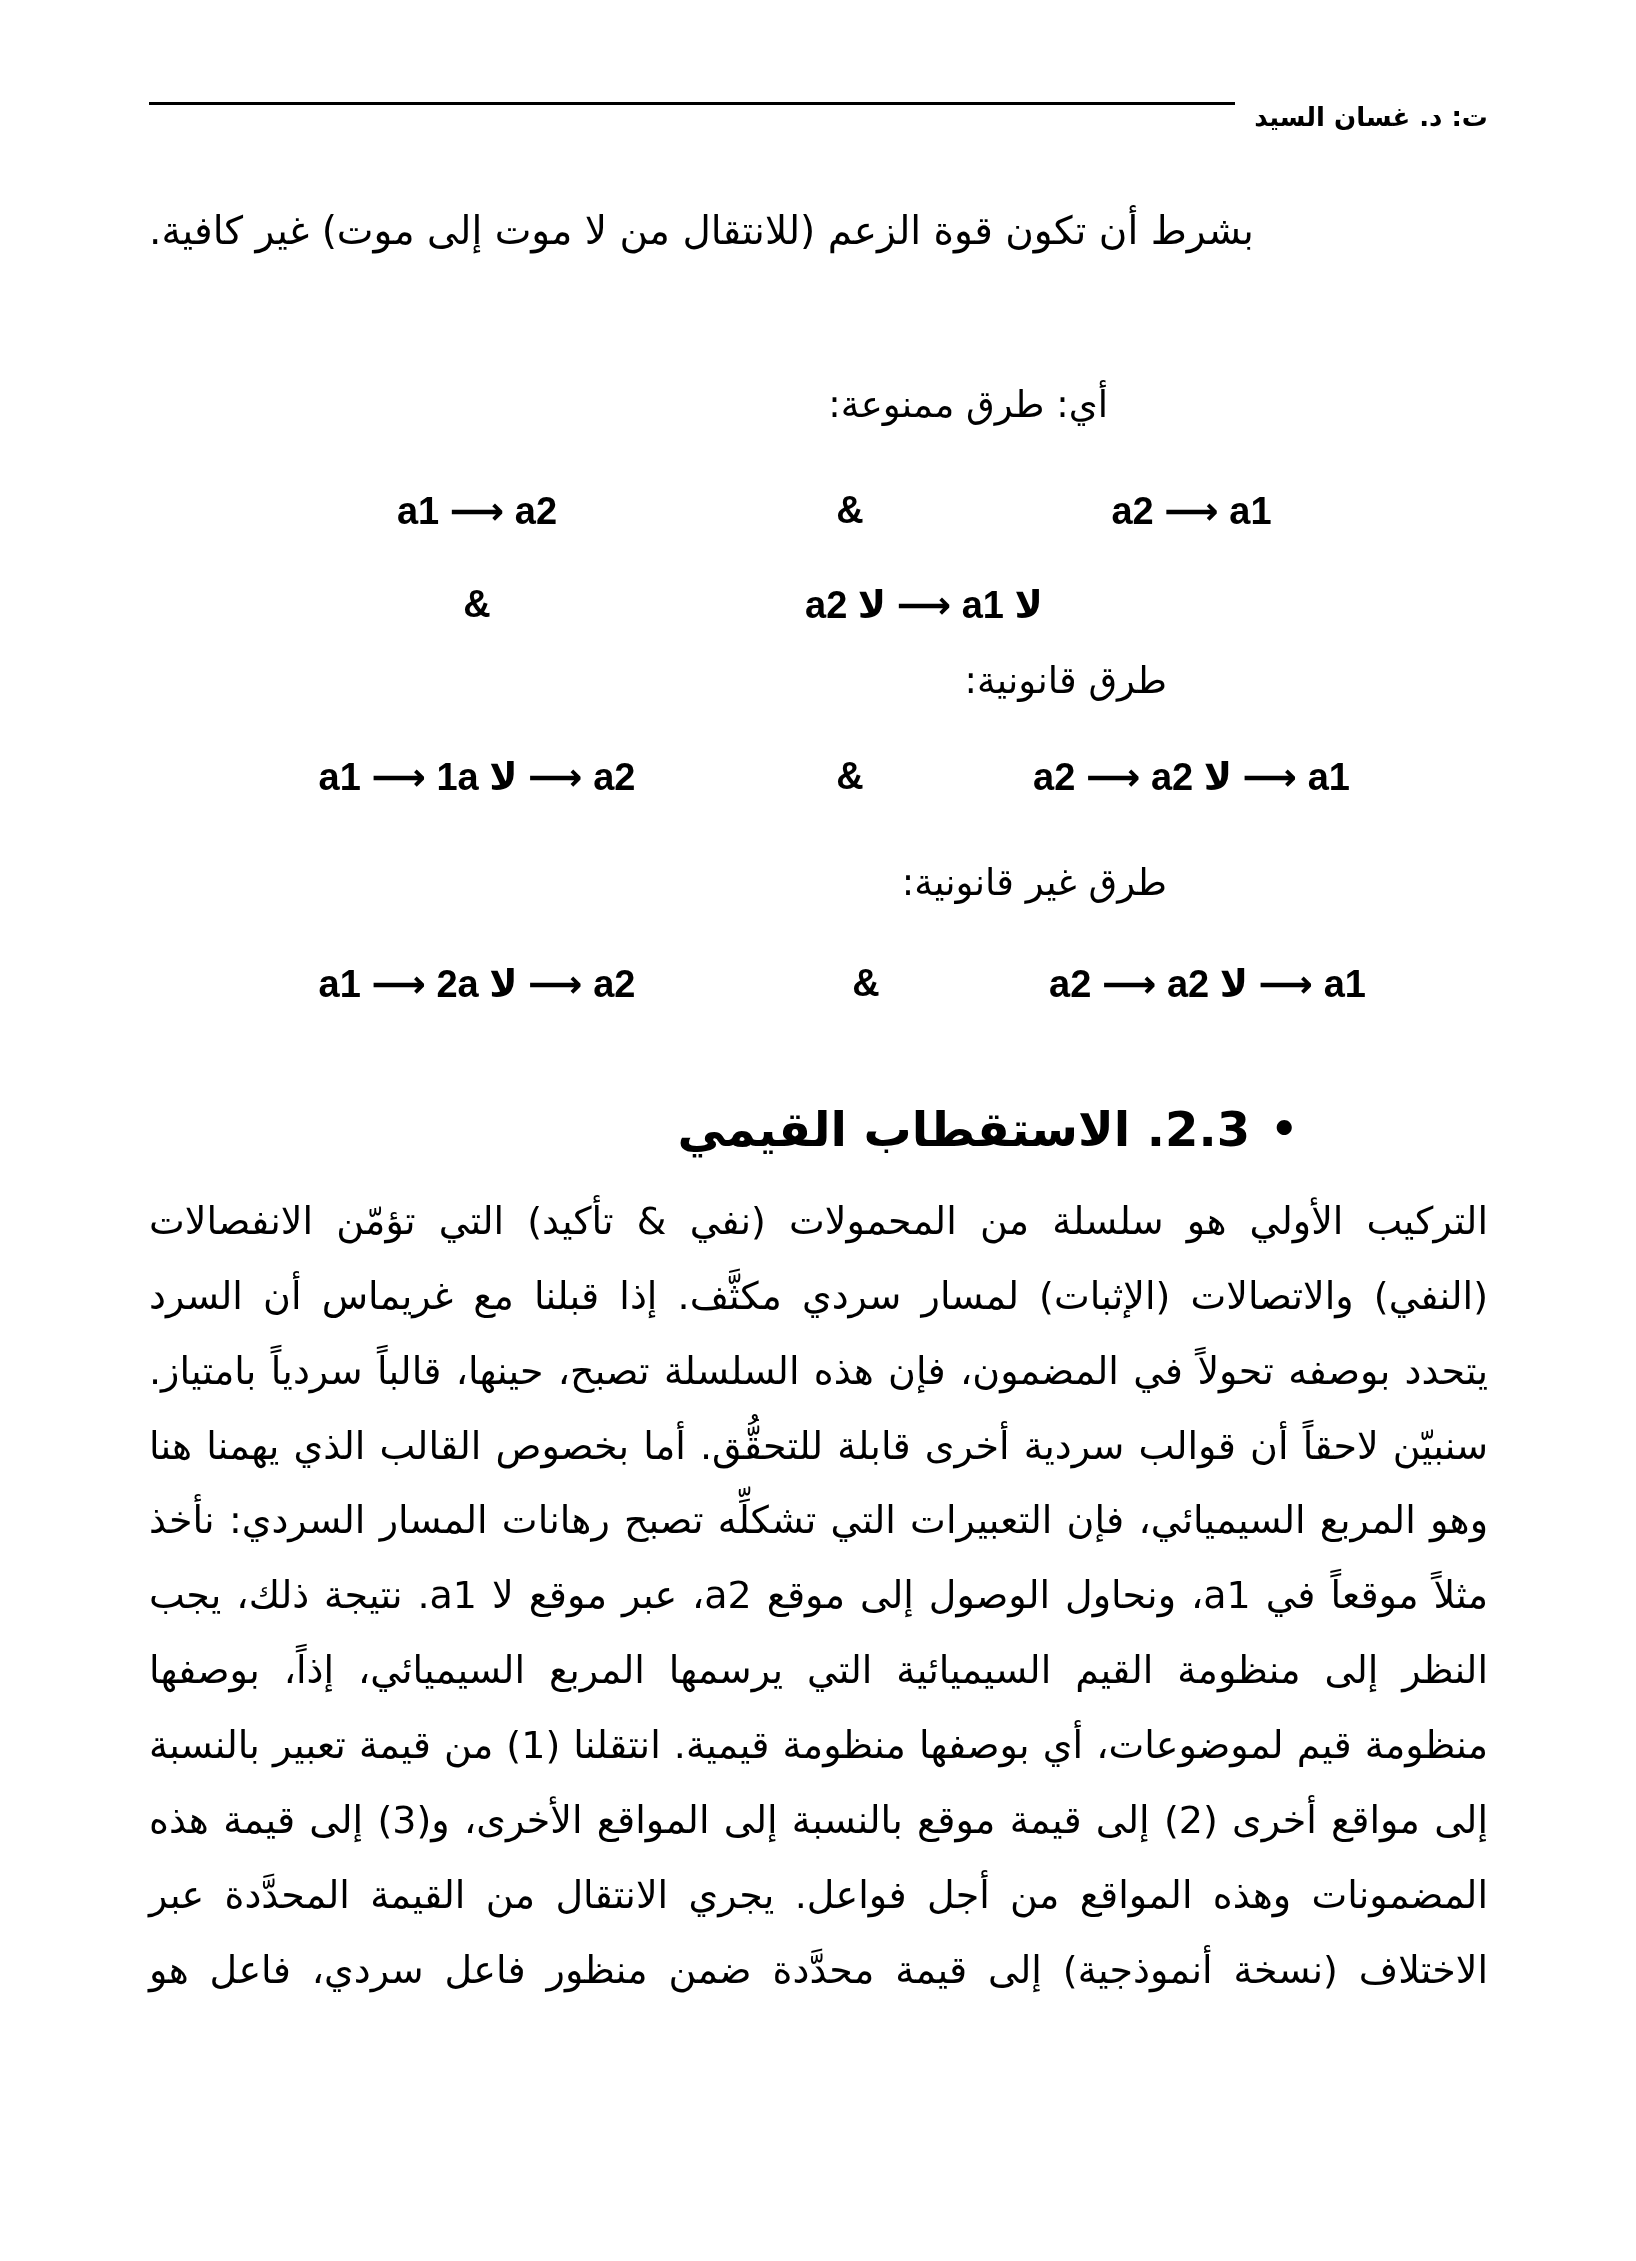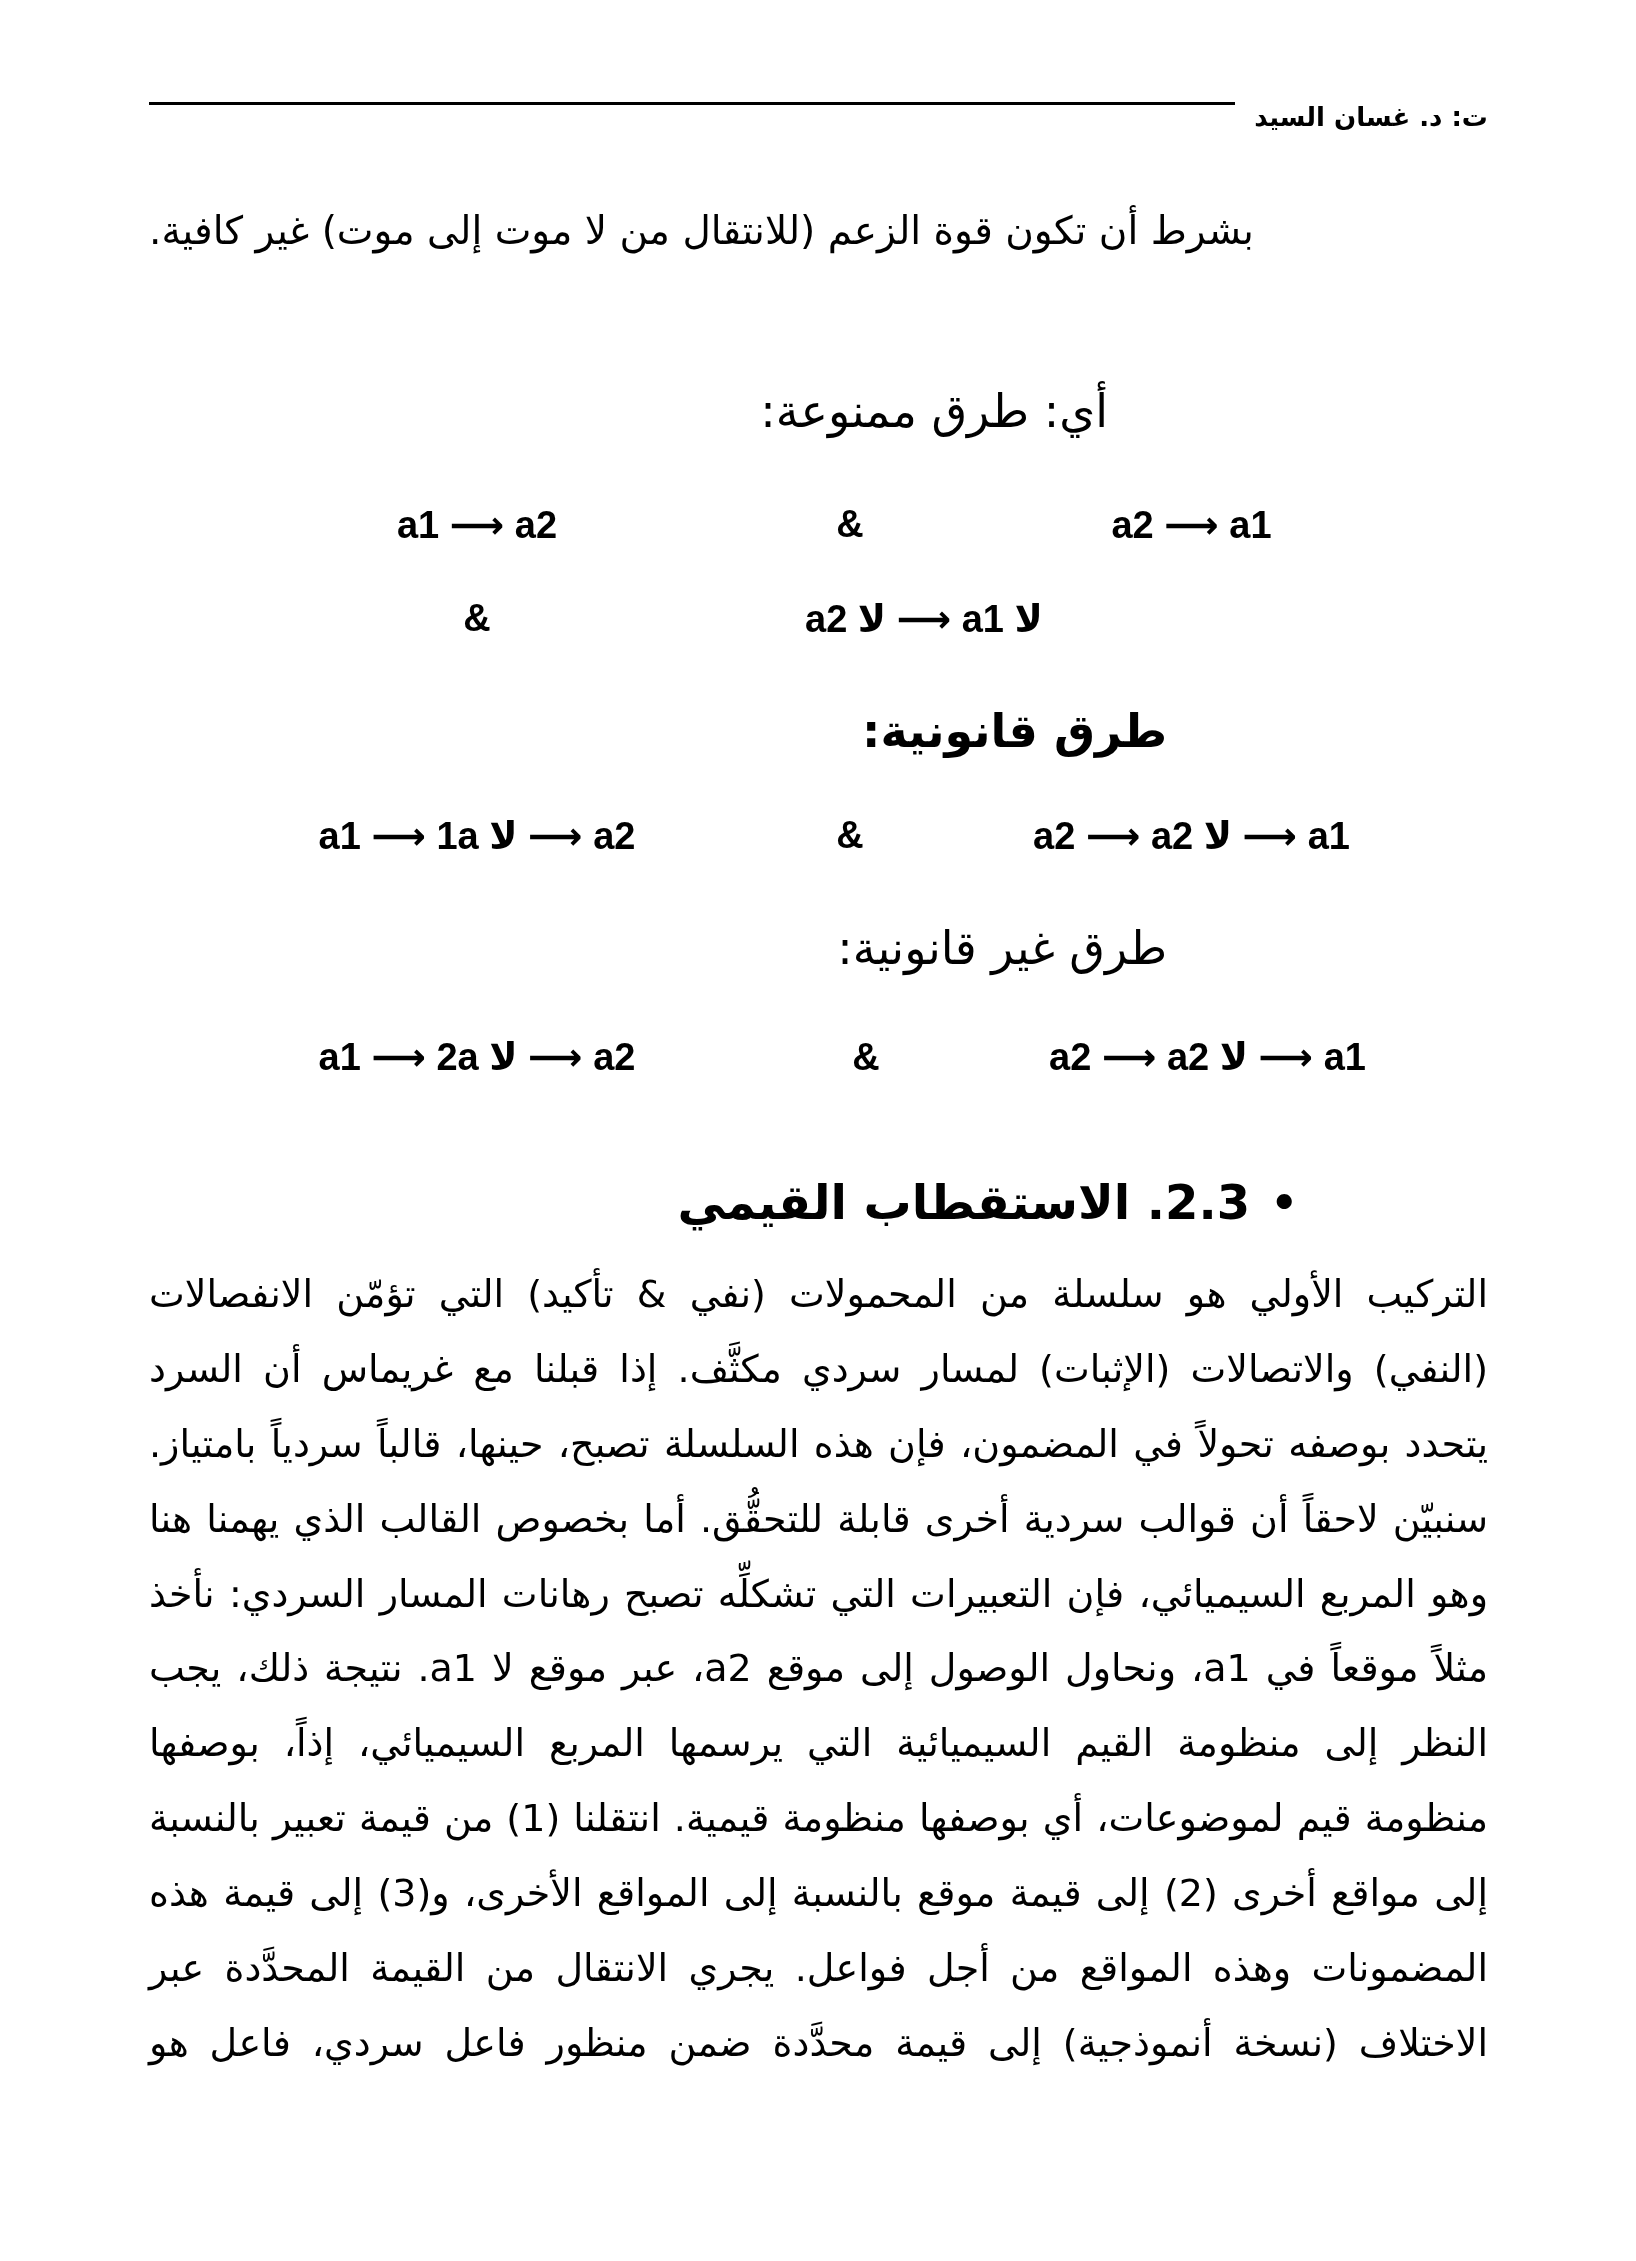--- a/index.html
+++ b/index.html
@@ -26,23 +26,23 @@
   }
 
   
   .intro {
     margin-top: 68px;
     direction: rtl; text-align: left;
     font-size: 39px; line-height: 1.6;
   }
 
   
-  .path-label { direction: rtl; font-size: 46px; line-height: 1.6; }
+  .path-label { direction: rtl; font-size: 37px; line-height: 1.6; }
   .path-label.forbidden { margin-top: 113px; padding-right: 380px; }
-  .path-label.legal    { margin-top: 54px; padding-right: 321px; font-weight: bold; }
+  .path-label.legal    { margin-top: 24px; padding-right: 321px; }
   .path-label.illegal  { margin-top: 54px; padding-right: 321px; }
 
   
   .formula-row {
     display: grid;
     grid-template-columns: 656px 90px 1fr;
     align-items: center;
   }
   .formula-row.r1 { margin-top: 54px; }
   .formula-row.r2 { margin-top: 50px; }

